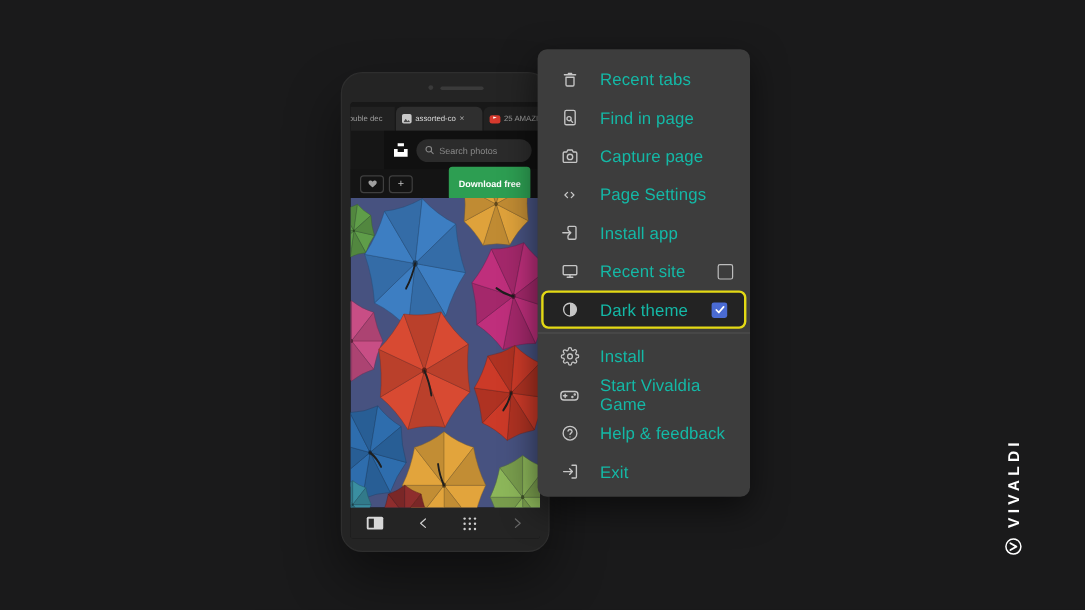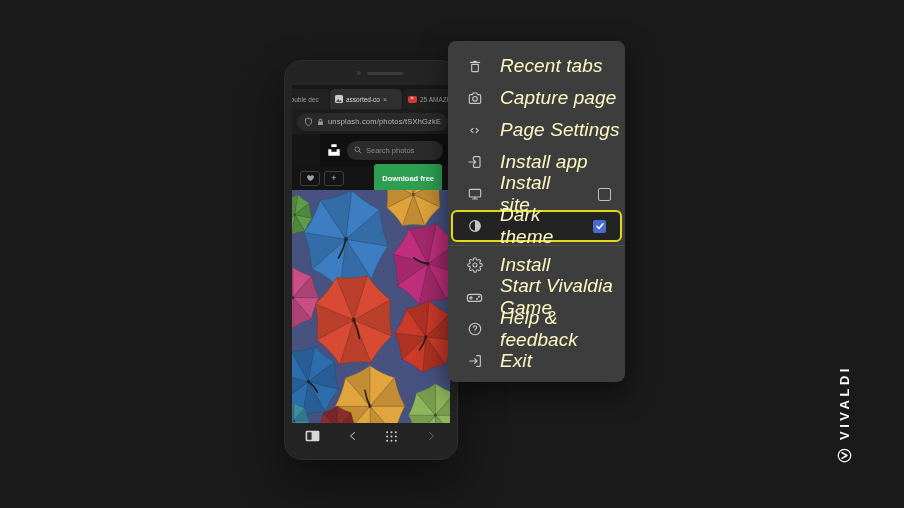--- a/index.html
+++ b/index.html
@@ -61,21 +61,21 @@
   .bottomnav{height:26px;background:#242424;display:flex;align-items:center;justify-content:space-between;
      padding:0 13px;flex:none;}
   
   .menu{
     position:absolute;left:448px;top:41px;width:177px;box-sizing:border-box;
     background:#3d3d3d;border-radius:8px;box-shadow:0 10px 28px rgba(0,0,0,.55);
     padding:9px 0 5px 0;z-index:5;
   }
   .mi{height:32px;display:flex;align-items:center;gap:17px;padding-left:18px;box-sizing:border-box;cursor:default;}
   .mi .ic{width:17px;height:17px;flex:none;display:flex;align-items:center;justify-content:center;}
-  .mi .txt{font-size:19px;color:#fef9c3;letter-spacing:.1px;font-style:italic;}
+  .mi .txt{font-size:14px;color:#14b8a6;letter-spacing:.1px;}
   .mi.hl{background:#232323;border:2px solid #f97316;border-radius:6px;margin:0 3px;padding-left:13px;}
   .cb{margin-left:auto;margin-right:14px;width:13px;height:13px;box-sizing:border-box;border-radius:2px;flex:none;
       display:flex;align-items:center;justify-content:center;}
   .cb.off{border:1.6px solid #bdbdbd;}
   .cb.on{background:#4a6bd3;}
   .mdiv{height:1px;background:#4e4e4e;margin:3px 0;}
   
   .brand{
     position:absolute;left:789px;top:404px;width:110px;height:20px;
     transform:rotate(-90deg);display:flex;align-items:center;gap:8px;justify-content:center;
@@ -99,31 +99,20 @@
         <span class="favicon-img"></span>
         <span class="lbl">assorted-co</span>
         <span class="close">×</span>
       </div>
       <div class="tab" style="width:56px;">
         <span class="favicon-yt"></span>
         <span class="lbl">25 AMAZING</span>
       </div>
     </div>
 
-    <div class="urlrow">
-      <div class="urlpill">
-        <svg class="st" width="9" height="10" viewBox="0 0 24 24" style="stroke:#9a9a9a;stroke-width:2.4;">
-          <path d="M12 2l8 3v6c0 5-3.5 9-8 11-4.5-2-8-6-8-11V5z"></path>
-          </svg>
-        <svg width="7" height="8" viewBox="0 0 24 24" fill="#9a9a9a">
-          <path d="M6 10V7a6 6 0 0 1 12 0v3h1a1 1 0 0 1 1 1v10a1 1 0 0 1-1 1H5a1 1 0 0 1-1-1V11a1 1 0 0 1 1-1h1zm3 0h6V7a3 3 0 0 0-6 0z"></path>
-          </svg>
-        <span class="urltext">unsplash.com/photos/tSXhGzkE</span>
-      </div>
-    </div>
 
     <div class="us-header">
       <svg width="14" height="14" viewBox="0 0 32 32" fill="#ffffff">
         <path d="M10 9V3h12v6H10zm12 5h7v15H3V14h7v6h12v-6z"></path>
         </svg>
       <div class="searchpill">
         <svg class="st" width="8" height="8" viewBox="0 0 24 24" style="stroke:#898989;stroke-width:2.6;">
           <circle cx="10" cy="10" r="7"></circle>
             <path d="M15.5 15.5L21 21"></path>
           </svg>
@@ -323,20 +312,30 @@
         <svg class="st" width="16" height="16" viewBox="0 0 24 24">
       <path d="M5 6.5h14M10 6.5V4.8h4v1.7"></path>
           <path d="M7 9.5h10v9.5a1.5 1.5 0 0 1-1.5 1.5h-7A1.5 1.5 0 0 1 7 19z"></path>
         </svg>
       </span>
     <span class="txt">Recent tabs</span>
   </div>
 
 
 
+  <div class="mi">
+    <span class="ic">
+        <svg class="st" width="16" height="16" viewBox="0 0 24 24">
+      <rect x="5.5" y="3" width="13" height="18" rx="2"></rect>
+      <circle cx="10.8" cy="13.3" r="2.6"></circle>
+          <path d="M12.7 15.2l2.6 2.8"></path>
+        </svg>
+      </span>
+    <span class="txt">Find in page</span>
+  </div>
 
   <div class="mi">
     <span class="ic">
         <svg class="st" width="16" height="16" viewBox="0 0 24 24">
       <path d="M3.5 8.5A1.5 1.5 0 0 1 5 7h3l1.2-2.5h5.6L16 7h3a1.5 1.5 0 0 1 1.5 1.5v10A1.5 1.5 0 0 1 19 20H5a1.5 1.5 0 0 1-1.5-1.5z"></path>
       <circle cx="12" cy="13.2" r="3.4"></circle>
         </svg>
       </span>
     <span class="txt">Capture page</span>
   </div>
@@ -360,21 +359,21 @@
     <span class="txt">Install app</span>
   </div>
 
   <div class="mi">
     <span class="ic">
         <svg class="st" width="16" height="16" viewBox="0 0 24 24">
       <rect x="3.5" y="5" width="17" height="11.5" rx="1.4"></rect>
           <path d="M12 16.5v3M8.5 19.5h7"></path>
         </svg>
       </span>
-    <span class="txt">Install site</span>
+    <span class="txt">Recent site</span>
     <span class="cb off"></span>
   </div>
 
   <div class="mi hl" style="border-color: rgb(227, 217, 21);">
     <span class="ic">
         <svg width="16" height="16" viewBox="0 0 24 24">
       <circle cx="12" cy="12" r="8" fill="none" stroke="#c6c6c6" stroke-width="1.7"></circle>
       <path d="M12 4a8 8 0 0 1 0 16z" fill="#c6c6c6"></path>
         </svg>
       </span>

